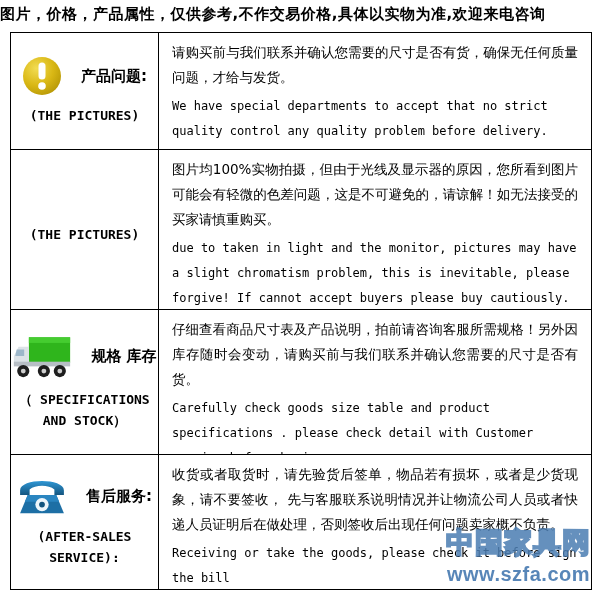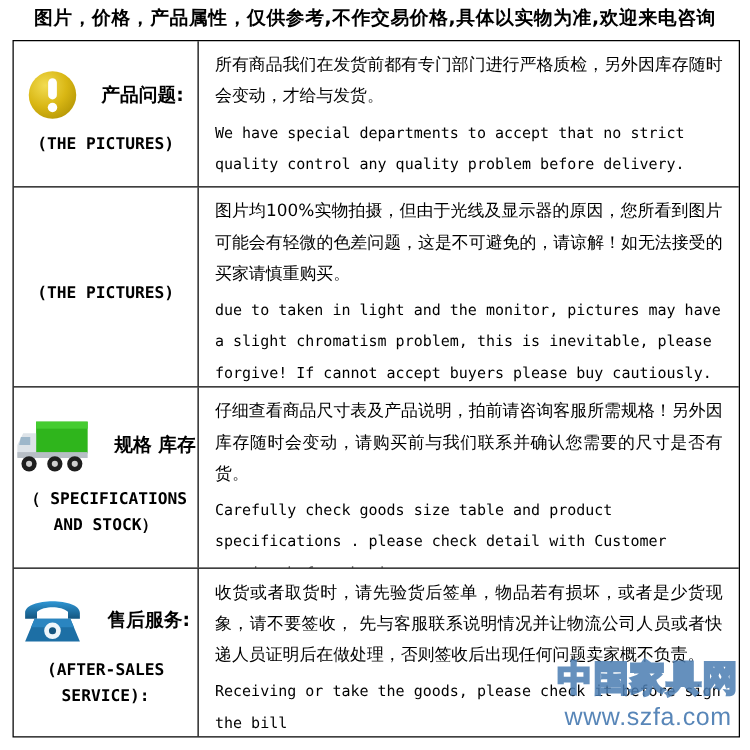--- a/index.html
+++ b/index.html
@@ -1,21 +1,21 @@
 <!DOCTYPE html>
 <html><head>
 <meta charset="utf-8">
 <style>
   * { margin:0; padding:0; box-sizing:border-box; }
   html,body { width:600px; height:600px; background:#ffffff; overflow:hidden; }
   body { font-family:"DejaVu Sans", sans-serif; color:#000; position:relative; }
 
   .notice {
     position:absolute; top:5px; left:0; width:600px;
-    text-align:center; font-weight:bold; font-size:15px; color:#000;
+    font-weight:bold; font-size:15px; color:#000;
     letter-spacing:0.5px; white-space:nowrap;
   }
 
   .info-table {
     position:absolute; left:10px; top:32px; width:582px; height:558px;
     border:1px solid #000; background:#fff;
   }
   .row { display:flex; width:100%; }
   .row + .row { border-top:1px solid #000; }
   .row-1 { height:116px; }
@@ -49,21 +49,21 @@
     position:absolute; left:437px; top:524px; width:163px;
     text-align:center; pointer-events:none; line-height:1;
   }
   .wm-name {
     font-size:28px; font-weight:bold; letter-spacing:1px; white-space:nowrap;
     color:rgba(255,255,255,0.08);
     -webkit-text-stroke:2px rgba(74,124,178,0.85);
     line-height:38px;
   }
   .wm-url {
-    font-size:20px; font-weight:normal; letter-spacing:0.5px; white-space:nowrap;
+    font-size:20px; font-weight:bold; letter-spacing:0.5px; white-space:nowrap;
     color:rgba(74,124,178,0.92); line-height:24px;
     font-family:"Liberation Sans",sans-serif;
   }
 </style>
 </head>
 <body>
 
 <div class="notice">图片，价格，产品属性，仅供参考,不作交易价格,具体以实物为准,欢迎来电咨询</div>
 
 <div class="info-table">
@@ -83,21 +83,21 @@
             <circle cx="20" cy="20" r="19" fill="url(#goldg)"></circle>
             <rect x="16.5" y="6.5" width="7" height="17" rx="3.5" fill="#ffffff"></rect>
             <circle cx="20" cy="30" r="3.8" fill="#ffffff"></circle>
           </svg>
         </span>
         <span class="title-zh">产品问题:</span>
       </div>
       <div class="title-en">(THE PICTURES)</div>
     </div>
     <div class="cell-right">
-      <div class="body-zh">所有商品我们在发货前都有专门部门进行严格质检，另外因库存随时会变动，才给与发货。</div>
+      <div class="body-zh">请购买前与我们联系并确认您需要的尺寸是否有货，确保无任何质量问题，才给与发货。</div>
       <div class="body-en">We have special departments to accept that no strict quality control any quality problem before delivery.</div>
     </div>
   </div>
 
   <div class="row row-2">
     <div class="cell-left">
       <div class="title-en">(THE PICTURES)</div>
     </div>
     <div class="cell-right">
       <div class="body-zh">图片均100%实物拍摄，但由于光线及显示器的原因，您所看到图片可能会有轻微的色差问题，这是不可避免的，请谅解！如无法接受的买家请慎重购买。</div>

